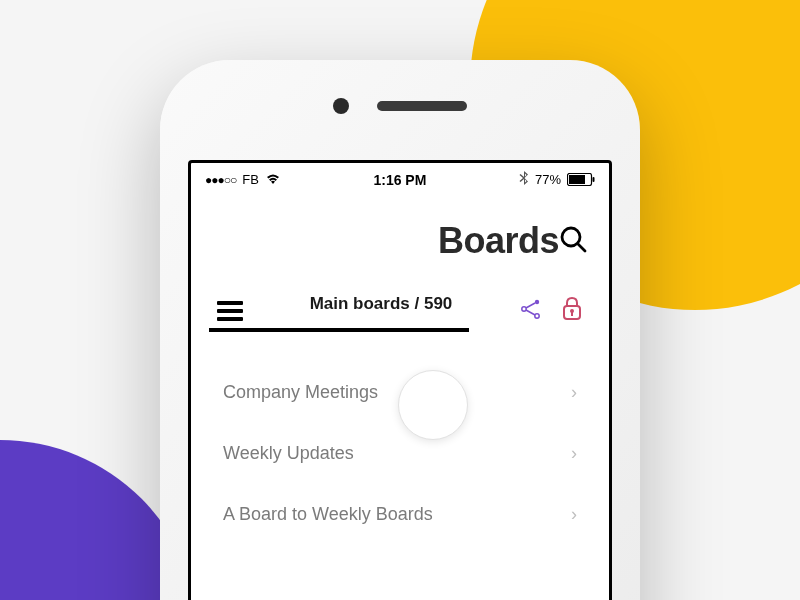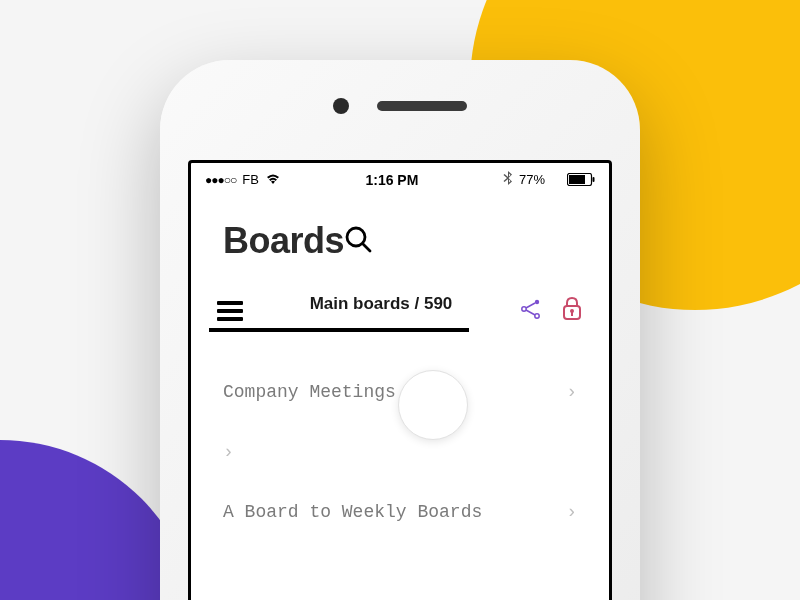--- a/index.html
+++ b/index.html
@@ -85,27 +85,27 @@
     .status-left, .status-right {
       display: flex;
       align-items: center;
       gap: 2px;
     }
     .signal-dots { font-size: 12px; letter-spacing: -1px; }
     .carrier { font-size: 13px; margin: 0 4px; }
     .wifi { font-size: 15px; }
     .time { font-weight: 700; font-size: 14px; }
     .bluetooth { font-size: 13px; margin-right: 4px; }
-    .battery-pct { font-size: 13px; margin-right: 20px; }
+    .battery-pct { font-size: 13px; margin-right: 4px; }
     .battery-icon { display: inline-flex; align-items: center; }
     .header {
       display: flex;
-      justify-content: flex-start;
-      align-items: center;
-      padding: 28px 32px 18px;
+      justify-content: flex-end;
+      align-items: center;
+      padding: 28px 22px 18px;
     }
     .page-title {
       font-size: 36px;
       font-weight: 800;
       color: #2b2b2b;
       letter-spacing: -0.5px;
     }
     .search-btn { cursor: pointer; }
     .tabs-row {
       display: flex;
@@ -132,21 +132,20 @@
       margin: 0 18px 0 18px;
       width: 260px;
     }
     .list { padding: 30px 0 0; position: relative; }
     .item {
       display: flex;
       justify-content: space-between;
       align-items: center;
       padding: 20px 32px;
       cursor: pointer;
-      font-family: Liberation Mono, monospace;
     }
     .item-label { font-size: 18px; color: #7b7b7b; font-weight: 400; }
     .chevron { color: #bfbfbf; font-size: 18px; }
     .cursor-circle {
       position: absolute;
       width: 70px;
       height: 70px;
       background: #fff;
       border: 1px solid #e2e2e2;
       border-radius: 50%;
@@ -234,20 +233,21 @@
       </div>
     </div>
     <div class="tab-underline"></div>
 
     <div class="list">
       <div class="item">
         <span class="item-label">Company Meetings</span>
         <span class="chevron">›</span>
       </div>
       <div class="item">
+        <span class="item-label">Weekly Updates</span>
         <span class="chevron">›</span>
       </div>
       <div class="item">
         <span class="item-label">A Board to Weekly Boards</span>
         <span class="chevron">›</span>
       </div>
       <div class="cursor-circle"></div>
     </div>
 
   </div>

